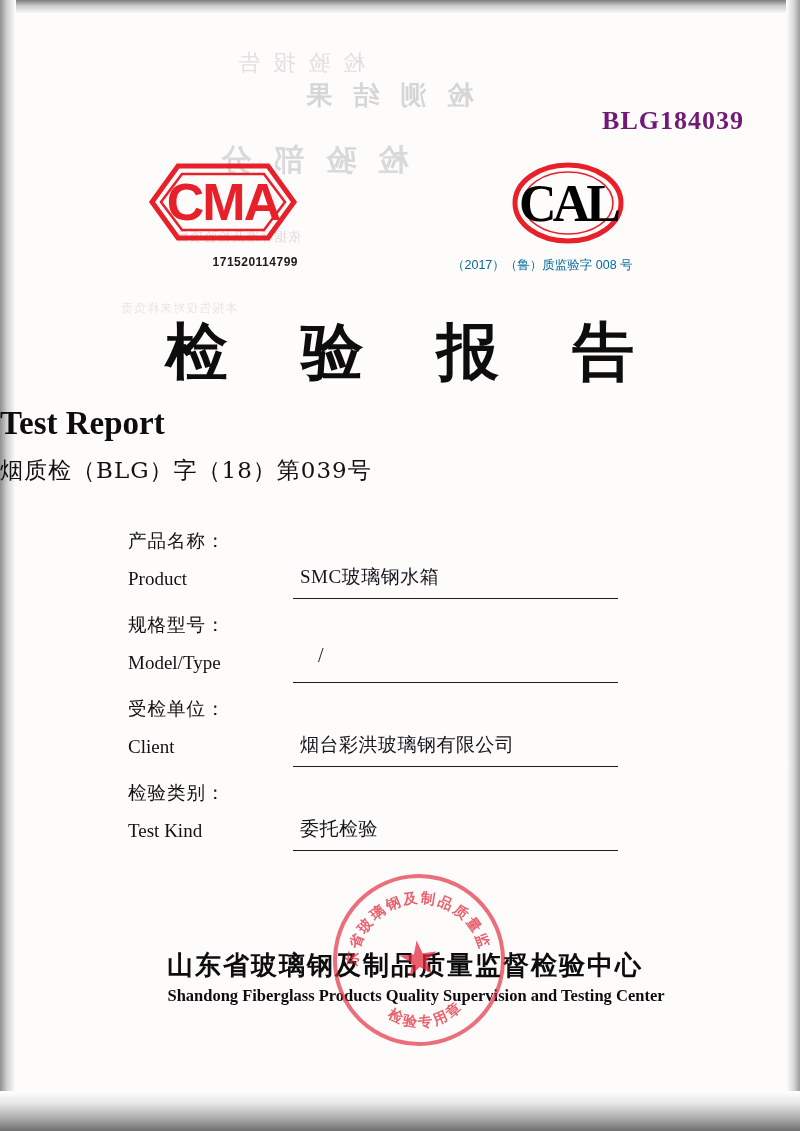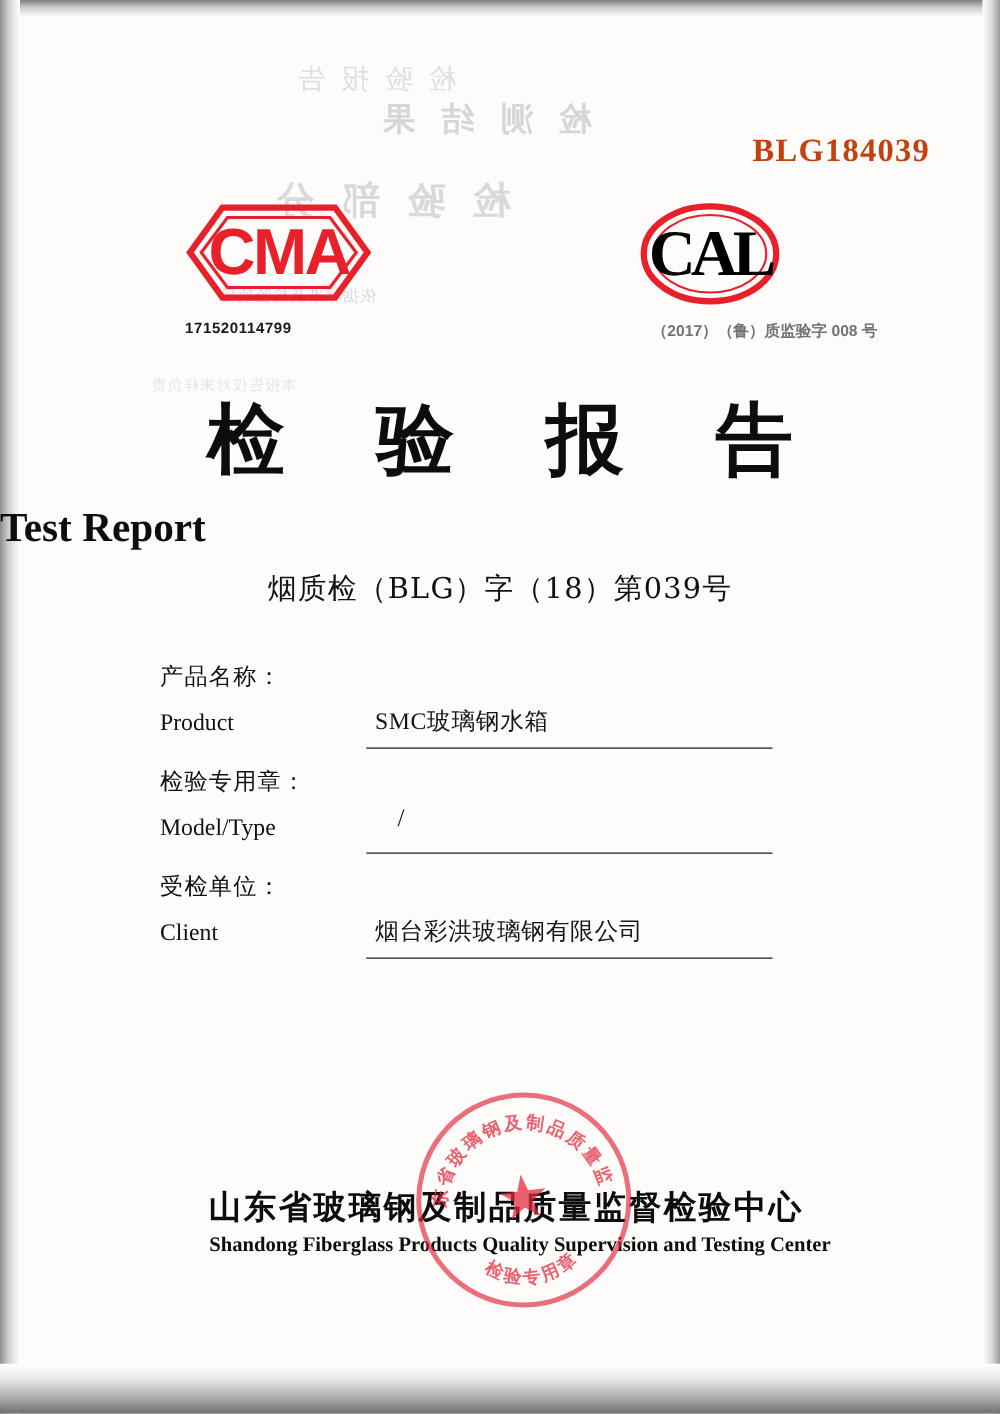--- a/index.html
+++ b/index.html
@@ -54,21 +54,21 @@
   .ghost-4 { left: 175px; top: 228px; font-size: 13px; color: rgba(120,125,140,0.25); letter-spacing:1px;}
   .ghost-5 { left: 120px; top: 300px; font-size: 12px; color: rgba(120,125,140,0.18); letter-spacing:1px;}
 
   
   .report-no {
     position: absolute;
     right: 56px; top: 106px;
     font-size: 26px;
     font-weight: bold;
     font-family: "Liberation Serif", serif;
-    color: #c2410c;
+    color: #701a75;
     letter-spacing: 1px;
   }
 
   
   .cma-wrap {
     position: absolute;
     left: 148px; top: 162px;
     width: 150px; height: 80px;
   }
   .cma-text {
@@ -80,21 +80,21 @@
     font-weight: bold;
     font-size: 52px;
     color: #e8202a;
     letter-spacing: -2px;
     z-index: 2;
   }
   .cma-code {
     position: absolute;
     left: 148px; top: 255px;
     width: 150px;
-    text-align: left;
+    text-align: right;
     font-size: 12px;
     font-weight: bold;
     font-family: "Liberation Sans", sans-serif;
     color: #1a1a1a;
     letter-spacing: 0.5px;
   }
 
   
   .cal-wrap {
     position: absolute;
@@ -109,25 +109,25 @@
     font-weight: bold;
     font-size: 52px;
     color: #000000;
     letter-spacing: -4px;
     z-index: 2;
   }
   .cal-code {
     position: absolute;
     left: 452px; top: 257px;
     width: 250px;
-    text-align: right;
+    text-align: left;
     font-size: 12.5px;
-    font-weight: bold;
+    font-weight: normal;
     font-family: "Liberation Sans", sans-serif;
-    color: #737373;
+    color: #0369a1;
   }
 
   
   .title-cn {
     position: absolute;
     left: 0; top: 310px;
     width: 800px;
     text-align: center;
     font-family: "DejaVu Sans", sans-serif;
     font-weight: bold;
@@ -143,21 +143,20 @@
     text-align: left;
     font-family: "Liberation Serif", serif;
     font-weight: bold;
     font-size: 33px;
     color: #0d0d0d;
   }
   .doc-no {
     position: absolute;
     left: 0; top: 455px;
     width: 800px;
-    text-align: center;
     font-family: "DejaVu Serif", serif;
     font-size: 23px;
     color: #111;
     letter-spacing: 1px;
   }
 
   
   .fields {
     position: absolute;
     left: 128px; top: 528px;
@@ -312,33 +311,39 @@
   <div class="fields">
 
     <div class="field-row">
       <div class="f-cn">产品名称：</div>
       <div class="f-en">Product</div>
       <div class="f-val">SMC玻璃钢水箱</div>
       <div class="f-line"></div>
     </div>
 
     <div class="field-row">
-      <div class="f-cn">检验专用章：</div>
+      <div class="f-cn">规格型号：</div>
       <div class="f-en">Model/Type</div>
       <div class="f-val slash">/</div>
       <div class="f-line"></div>
     </div>
 
     <div class="field-row">
       <div class="f-cn">受检单位：</div>
       <div class="f-en">Client</div>
       <div class="f-val">烟台彩洪玻璃钢有限公司</div>
       <div class="f-line"></div>
     </div>
 
+    <div class="field-row">
+      <div class="f-cn">检验类别：</div>
+      <div class="f-en">Test Kind</div>
+      <div class="f-val">委托检验</div>
+      <div class="f-line"></div>
+    </div>
 
   </div>
 
   <div class="clip-right">
     
   </div>
 
   <div class="org-cn">山东省玻璃钢及制品质量监督检验中心</div>
   <div class="org-en">Shandong Fiberglass Products Quality Supervision and Testing Center</div>
 

